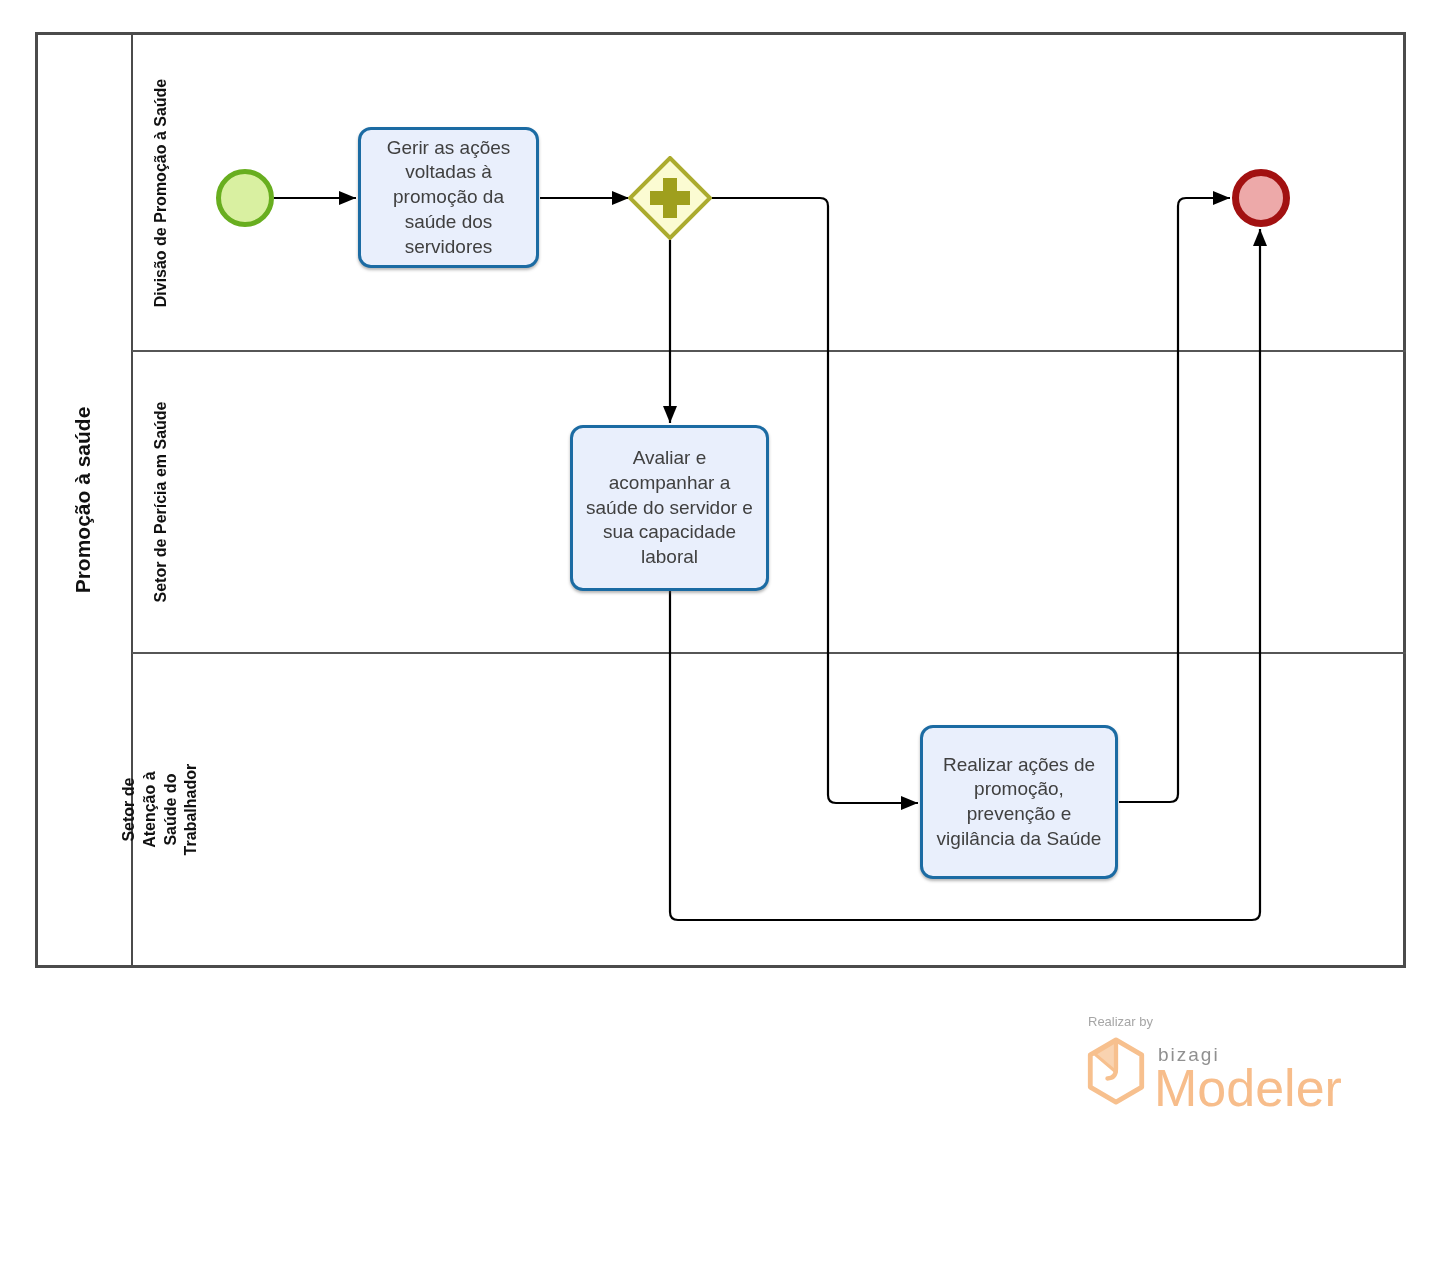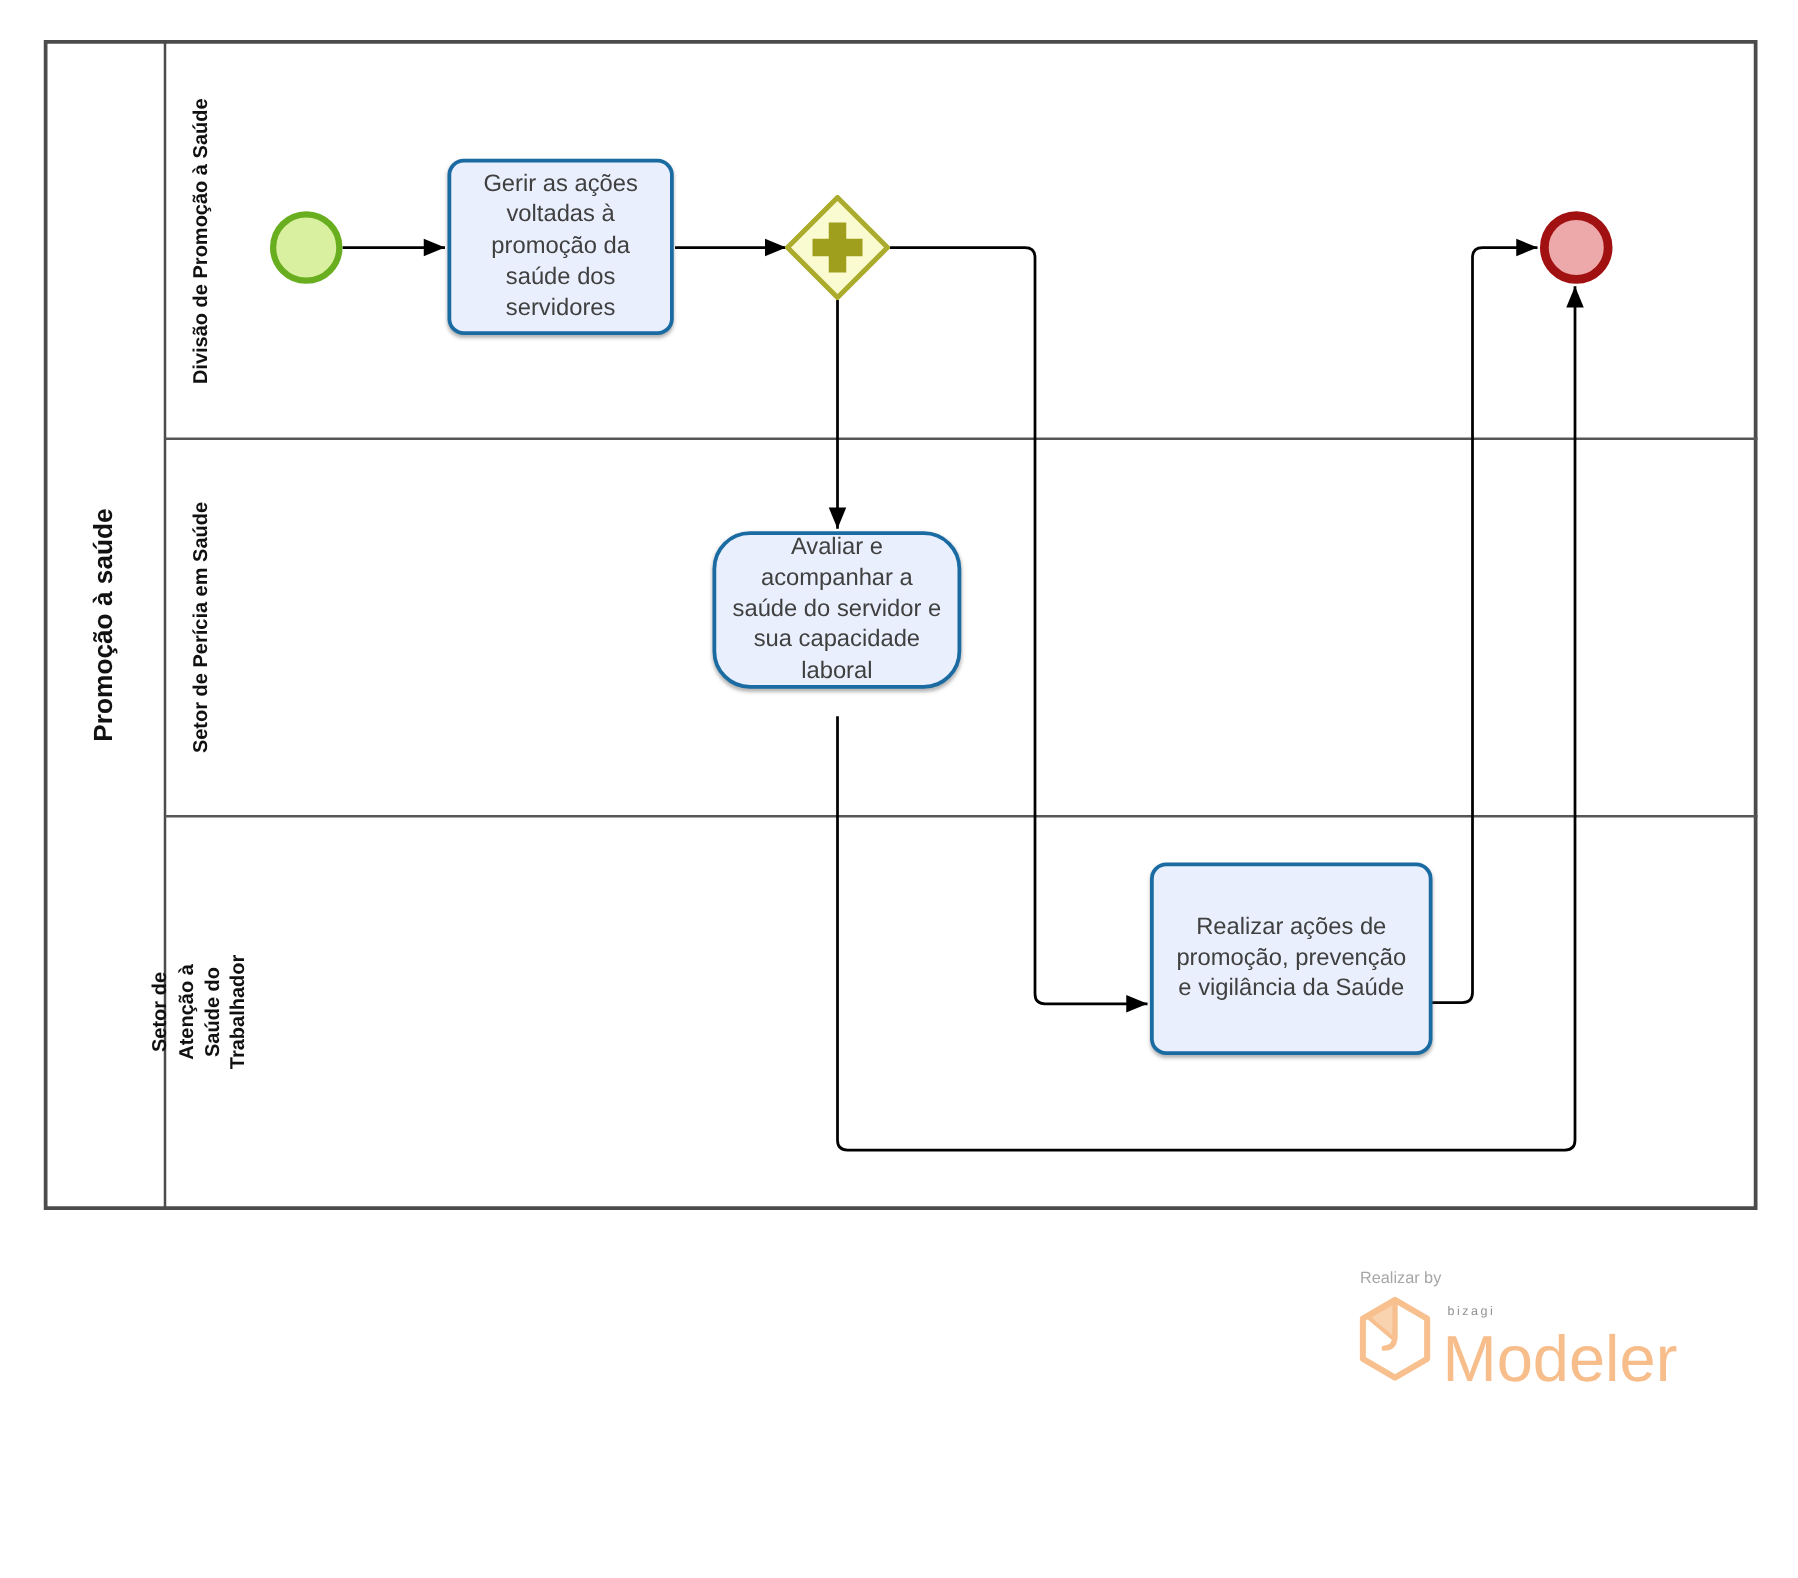--- a/index.html
+++ b/index.html
@@ -22,31 +22,31 @@
   .lane2-wrap{left:133px;top:352px;width:56px;height:300px;}
   .lane3-wrap{left:133px;top:654px;width:56px;height:312px;}
   .lane-label{font-size:16px;}
   .lane-label.wrapped{white-space:normal;width:305px;text-align:center;line-height:1.3;}
   
   .task{position:absolute;box-sizing:border-box;border:3px solid #1b6ba3;background:#e9effc;
     border-radius:13px;display:flex;align-items:center;justify-content:center;text-align:center;
     color:#404040;font-size:19px;line-height:1.3;padding:20px 12px;
     box-shadow:0 2px 3px rgba(90,90,90,.45);}
   .task-gerir{left:358px;top:127px;width:181px;height:141px;}
-  .task-avaliar{left:570px;top:425px;width:199px;height:126px;border-radius:30px;}
-  .task-realizar{left:920px;top:690px;width:226px;height:154px;justify-content:flex-end;}
+  .task-avaliar{left:570px;top:425px;width:199px;height:166px;}
+  .task-realizar{left:920px;top:725px;width:198px;height:154px;justify-content:flex-end;}
   .event{position:absolute;box-sizing:border-box;border-radius:50%;}
   .start-event{left:216px;top:169px;width:58px;height:58px;border:5px solid #68ae1f;background:#d9f0a1;}
   .end-event{left:1232px;top:169px;width:58px;height:58px;border:7px solid #a21111;background:#eda9a9;}
   .gateway{position:absolute;left:628px;top:156px;width:84px;height:84px;}
   .flows{position:absolute;left:0;top:0;pointer-events:none;}
   
   .powered-by{position:absolute;left:1088px;top:1014px;font-size:13px;color:#a6a6a6;}
   .bizagi-hex{position:absolute;left:1086px;top:1036px;width:60px;height:70px;}
-  .bizagi-word{position:absolute;left:1158px;top:1044px;font-size:10px;color:#909090;letter-spacing:2px;}
+  .bizagi-word{position:absolute;left:1158px;top:1044px;font-size:19px;color:#909090;letter-spacing:2px;}
   .modeler-word{position:absolute;left:1154px;top:1058px;font-size:52px;color:#f7bd8b;}
 </style>
 </head>
 <body>
 
 <div class="canvas">
 
   <div class="pool-border"></div>
   <div class="pool-header-divider"></div>
   <div class="lane-divider d1"></div>

